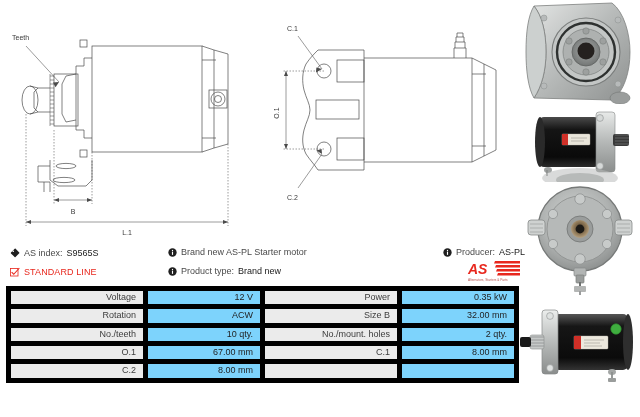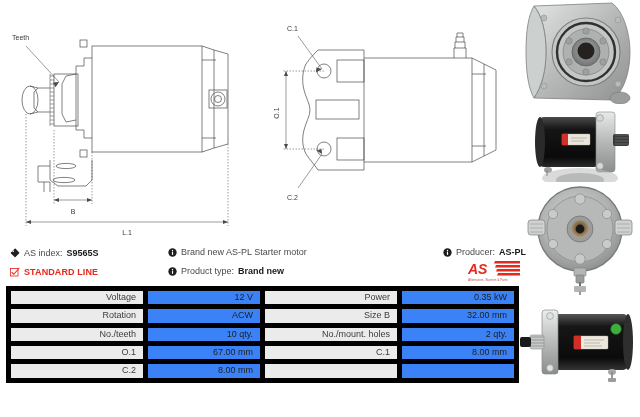--- a/index.html
+++ b/index.html
@@ -63,21 +63,21 @@
     position: absolute;
     display: flex;
     align-items: center;
     gap: 4px;
     font-size: 9px;
     color: #2d2d2d;
     white-space: nowrap;
     line-height: 1;
   }
   .info-item .label { color: #4a4a4a; }
-  .info-item .value { font-weight: bold; color: #1a1a1a; }
+  .info-item .value { font-weight: normal; color: #1a1a1a; }
   #info-asindex  { left: 10px;  top: 8px;  }
   #info-standard { left: 10px;  top: 27px; }
   #info-brandnew { left: 168px; top: 8px; justify-content: space-between;  }
   #info-prodtype { left: 168px; top: 27px; }
   #info-producer { left: 443px; top: 8px; align-items: flex-end;  }
 
   .ic {
     display: inline-flex;
     align-items: center;
     justify-content: center;
@@ -111,21 +111,21 @@
     padding: 1px 7px 2px 7px;
     vertical-align: middle;
     line-height: 1.15;
   }
   .spec-table td.k {
     background: #ebebeb;
     color: #3c3c3c;
     text-align: right;
   }
   .spec-table td.v {
-    background: #3b82f6;
+    background: #7dd3fc;
     color: #1f1f1f;
     text-align: right;
   }
   .spec-table td.tall { height: 28px; }
   .spec-table col.c1 { width: 137px; }
   .spec-table col.c2 { width: 117px; }
   .spec-table col.c3 { width: 137px; }
   .spec-table col.c4 { width: 117px; }
 </style>
 </head>

